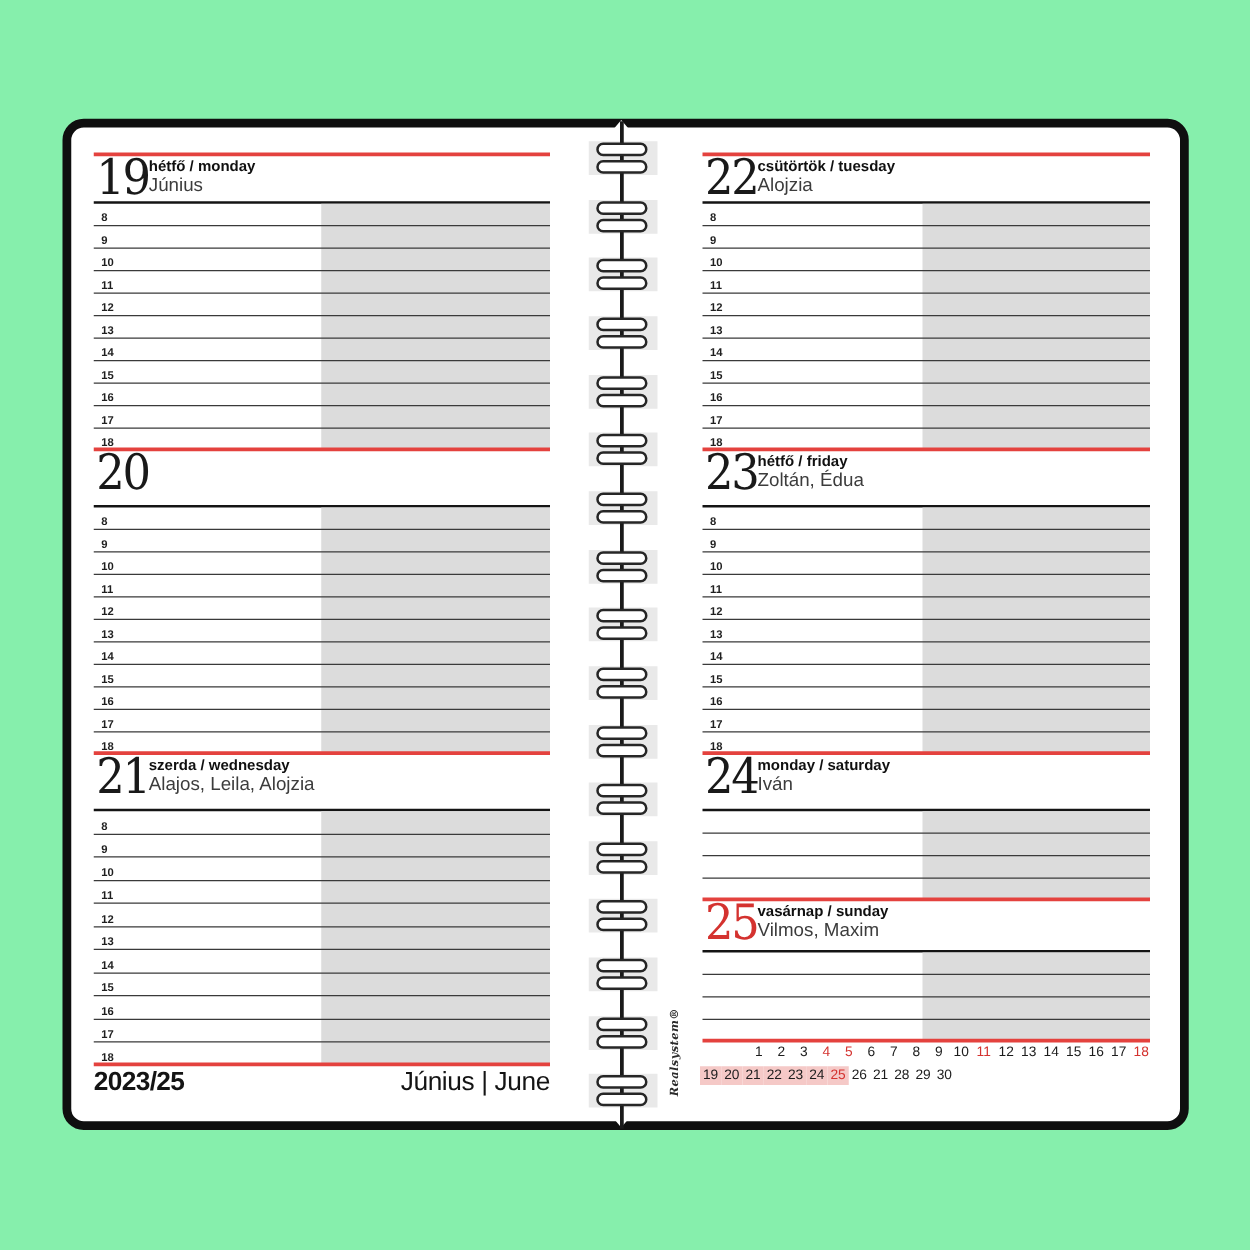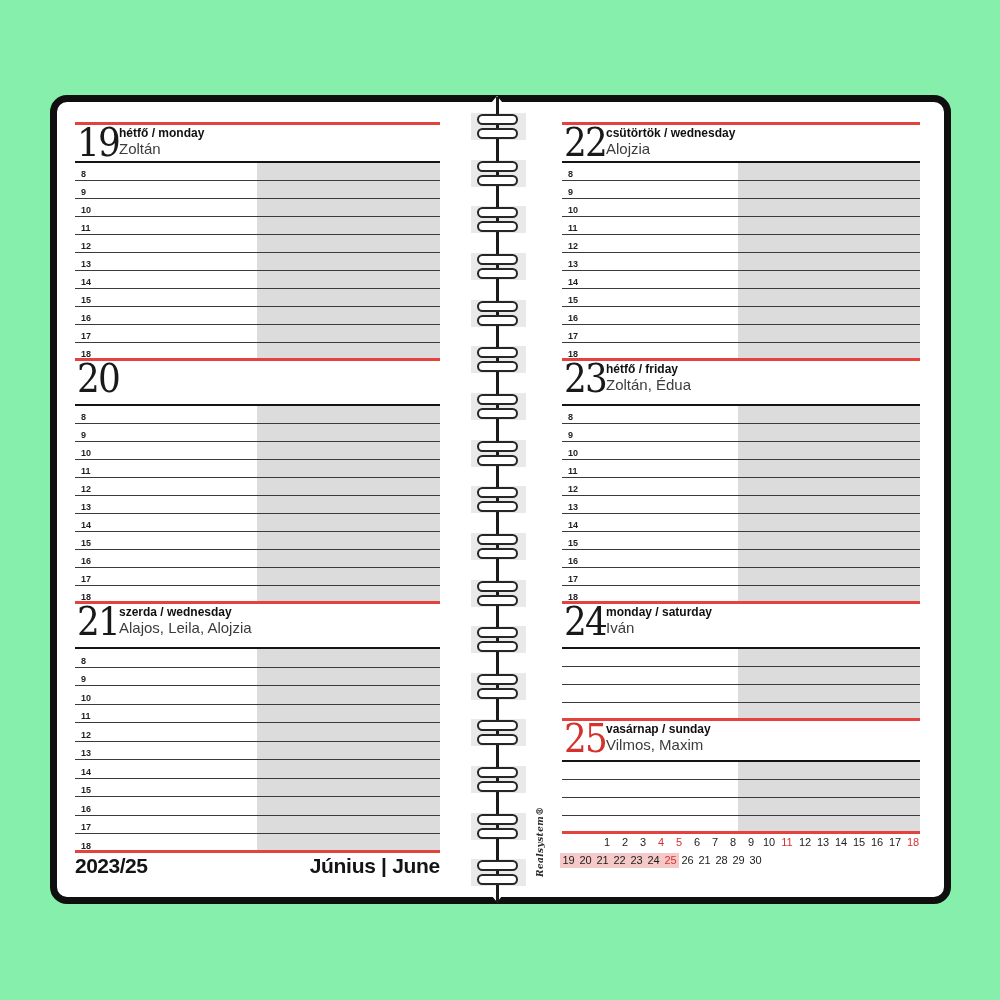--- a/index.html
+++ b/index.html
@@ -47,21 +47,21 @@
   .sec6{left:562px;top:601px;width:358px;}
   .sec7{left:562px;top:718px;width:358px;height:116px;}
   .head-s{height:36px;} .head-m{height:43px;} .head-n{height:39px;}
   .rows-tall{height:197px;} .rows-xtall{height:203px;} .rows-short{height:71px;}
 
   
   .footer{position:absolute;left:75px;top:854px;width:365px;height:28px;display:flex;
           justify-content:space-between;align-items:flex-start;font-size:21px;color:#141414;}
   .wk{font-weight:600;letter-spacing:-.5px;}
   .wk b{font-weight:800;}
-  .month{font-weight:bold;letter-spacing:-.3px;}
+  .month{font-weight:normal;letter-spacing:-.3px;}
 
   
   .mrow{position:absolute;display:flex;height:15px;z-index:2;}
   .mrow1{left:598px;top:835px;width:324px;}
   .mrow2{left:560px;top:853px;width:204px;}
   .mcell{flex:1;text-align:center;font-size:11px;line-height:15px;color:#1c1c1c;font-weight:500;}
   .mcell.red{color:#d4322f;}
   .mcell.hilite{background:#f5c9c7;}
 
   
@@ -76,21 +76,21 @@
 <div id="stage">
 
   <div class="cover"></div>
 
   <section class="day sec1 left-pg">
     <div class="redline"></div>
     <div class="head head-s">
       <span class="dnum">19</span>
       <div class="dtexts">
         <div class="dlabel">hétfő / monday</div>
-        <div class="dnames">Zoltán</div>
+        <div class="dnames">Június</div>
       </div>
     </div>
     <div class="rows rows-tall">
       <div class="shade"></div>
     <div class="hrow">
           <span class="hl">8</span>
         </div>
         <div class="hrow">
           <span class="hl">9</span>
         </div>
@@ -213,21 +213,21 @@
         </div>
       </div>
     <div class="redline abs-bottom"></div>
   </section>
 
   <section class="day sec4 right-pg">
     <div class="redline"></div>
     <div class="head head-s">
       <span class="dnum">22</span>
       <div class="dtexts">
-        <div class="dlabel">csütörtök / wednesday</div>
+        <div class="dlabel">csütörtök / tuesday</div>
         <div class="dnames">Alojzia</div>
       </div>
     </div>
     <div class="rows rows-tall">
       <div class="shade"></div>
     <div class="hrow">
           <span class="hl">8</span>
         </div>
         <div class="hrow">
           <span class="hl">9</span>

